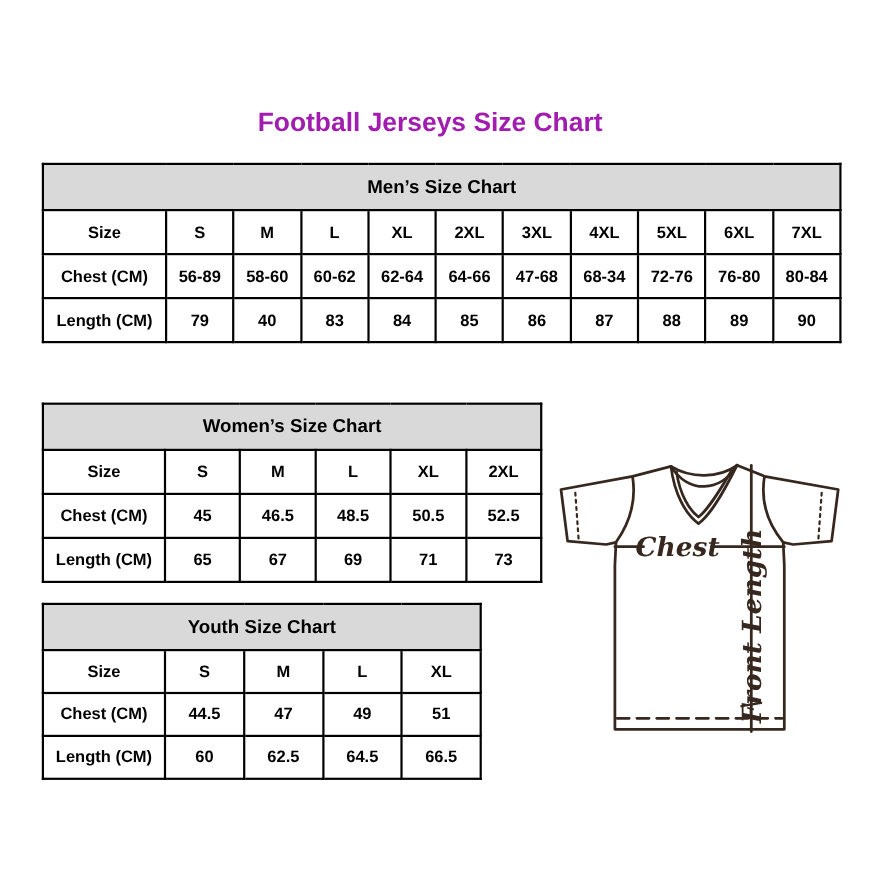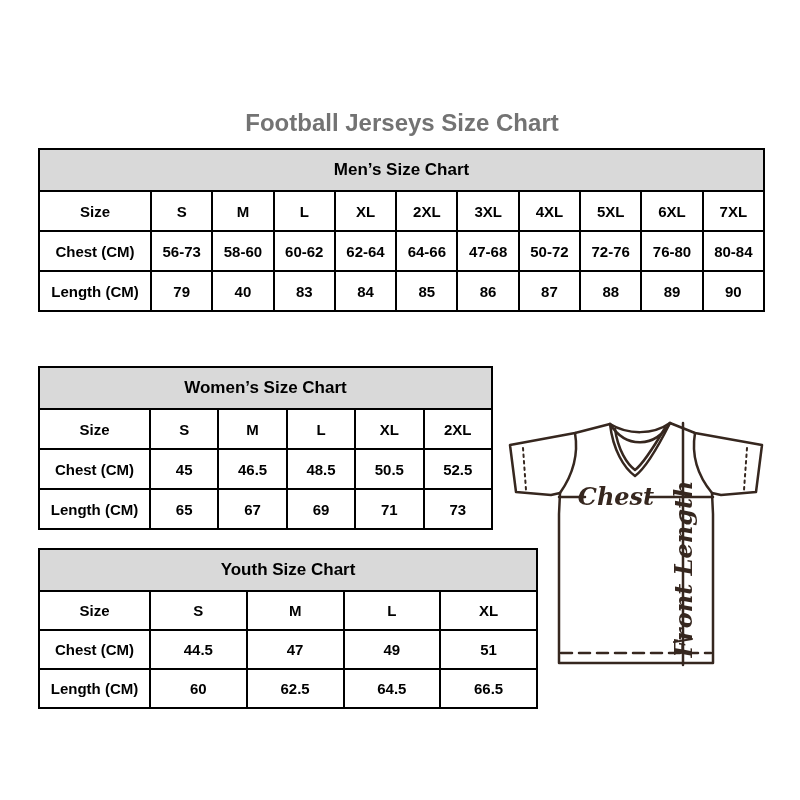--- a/index.html
+++ b/index.html
@@ -1,40 +1,40 @@
 <!DOCTYPE html>
 <html><head>
 <meta charset="utf-8">
 <style>
   html,body{margin:0;padding:0;background:#ffffff;}
   .page{
     position:relative;width:800px;height:800px;background:#ffffff;
     font-family:"Liberation Sans",sans-serif;color:#000;overflow:hidden;
   }
   .title{
-    position:absolute;top:97px;left:0;width:780px;margin:12px;
-    font-size:24px;font-weight:bold;text-align:center;color:#737373;
+    position:absolute;top:97px;left:0;width:780px;margin:1px;
+    font-size:24px;font-weight:bold;text-align:center;color:#a21caf;
   }
   table.size-table{
     position:absolute;border-collapse:collapse;table-layout:fixed;
   }
   table.size-table th,table.size-table td{
     border:2px solid #000;text-align:center;vertical-align:middle;
     font-weight:bold;font-size:15px;padding:0;color:#000;background:#fff;
     overflow:hidden;white-space:nowrap;
   }
   table.size-table tr{height:40px;border-radius:12px;}
   table.size-table tr.t-head th{
     background:#d9d9d9;font-size:17px;height:40px;
   }
   #mens{left:38px;top:148px;width:727px;}
   #mens col.c-label{width:112px;}
   #womens{left:38px;top:366px;width:455px;}
   #womens col.c-label{width:111px;}
-  #youth{left:38px;top:548px;width:500px;}
+  #youth{left:38px;top:548px;width:400px;}
   #youth col.c-label{width:111px;}
   #youth tr{height:39px;}
   .jersey{position:absolute;left:498px;top:402px;width:285px;height:280px;}
   .jersey path{fill:none;stroke:#36271f;stroke-width:2.5;stroke-linejoin:round;stroke-linecap:round;}
   .jersey path.dotted{stroke-width:2;stroke-dasharray:2.5 4;}
   .jersey path.dashed{stroke-dasharray:11 7;}
   .jersey path.tick{stroke-width:2;}
   .jersey text{
     font-family:"DejaVu Serif","Liberation Serif",serif;
     font-style:italic;font-weight:bold;font-size:24px;fill:#36271f;
@@ -64,27 +64,27 @@
           <td>XL</td>
           <td>2XL</td>
           <td>3XL</td>
           <td>4XL</td>
           <td>5XL</td>
           <td>6XL</td>
           <td>7XL</td>
         </tr>
       <tr>
         <th>Chest (CM)</th>
-      <td>56-73</td>
+      <td>56-89</td>
           <td>58-60</td>
           <td>60-62</td>
           <td>62-64</td>
           <td>64-66</td>
           <td>47-68</td>
-          <td>50-72</td>
+          <td>68-34</td>
           <td>72-76</td>
           <td>76-80</td>
           <td>80-84</td>
         </tr>
       <tr>
         <th>Length (CM)</th>
       <td>79</td>
           <td>40</td>
           <td>83</td>
           <td>84</td>

